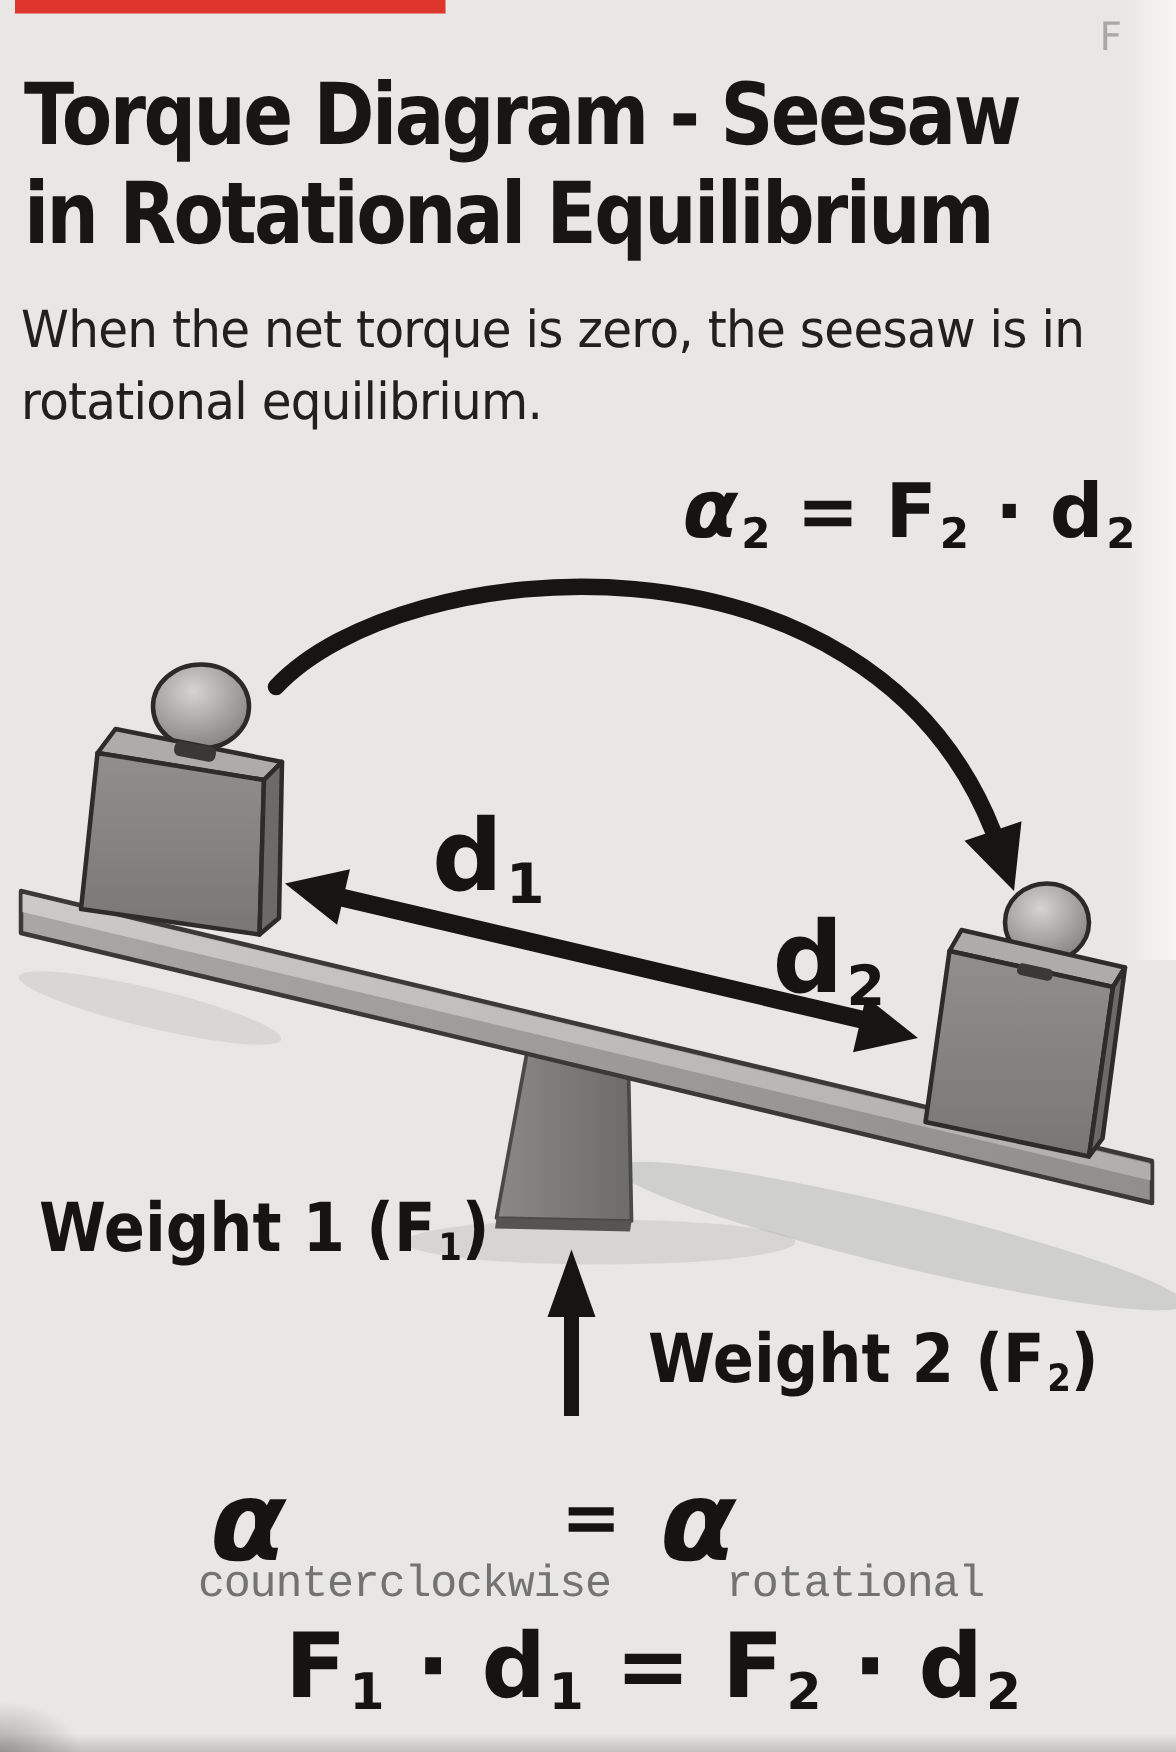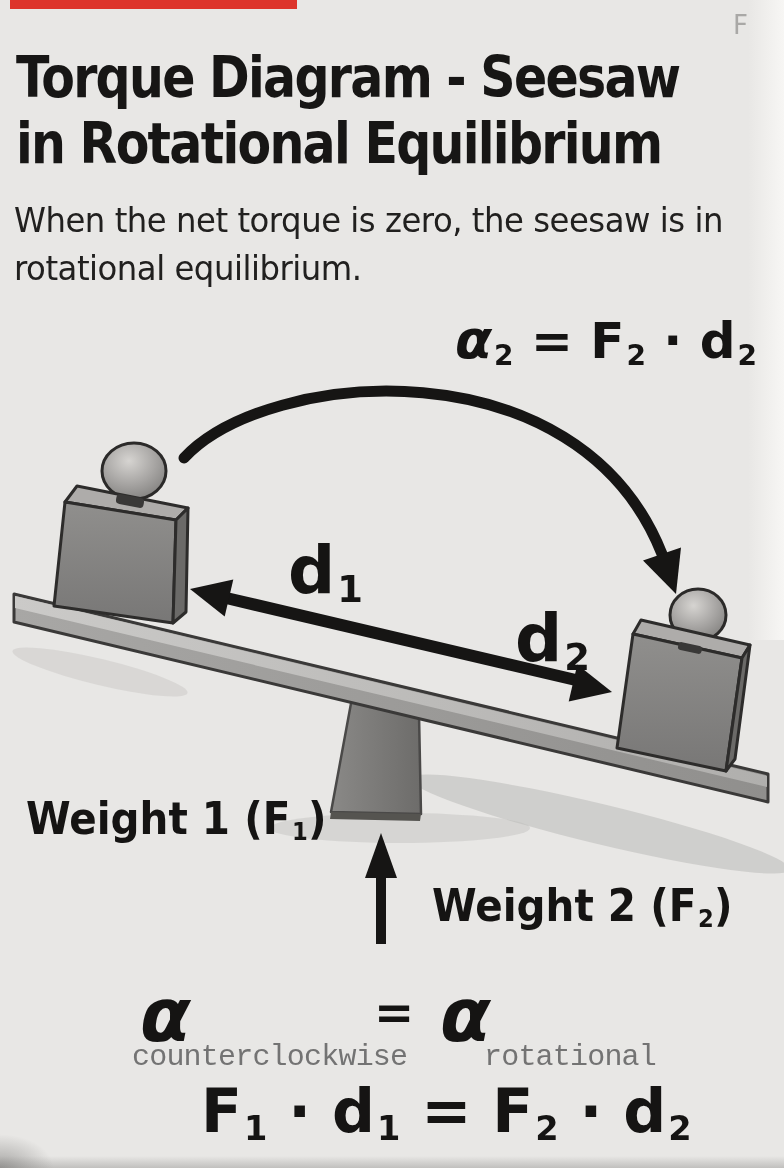--- a/index.html
+++ b/index.html
@@ -24,21 +24,21 @@
     transform:scaleX(.86);transform-origin:0 0;}
   .intro{position:absolute;left:14px;top:196px;font-size:34px;line-height:48px;
     letter-spacing:-.5px;color:#21201f;white-space:nowrap;
     transform:scaleX(.95);transform-origin:0 0;}
 
   .formula{position:absolute;font-weight:bold;white-space:nowrap;color:#151413;}
   .formula .f-sub{font-size:.56em;vertical-align:-.24em;margin-left:2px;font-weight:bold;}
   .formula .it{font-style:italic;font-size:1.08em;}
   .formula-left{left:40px;top:308px;font-size:50px;}
   .formula-right{left:455px;top:308px;font-size:50px;}
-  .formula-bottom{left:201px;top:1076px;font-size:60px;}
+  .formula-bottom{left:190px;top:1076px;font-size:60px;}
 
   .d-label{position:absolute;font-size:66px;font-weight:bold;white-space:nowrap;}
   .d1{left:288px;top:532px;}
   .d2{left:478px;top:600px;margin-left:37px;}
   .weight-label{position:absolute;font-size:45px;font-weight:bold;white-space:nowrap;
     transform:scaleX(.9);transform-origin:0 0;}
   .w1{left:26px;top:792px;}
   .w2{left:432px;top:879px;}
 
   .alpha-big{position:absolute;font-size:74px;font-weight:bold;font-style:italic;

